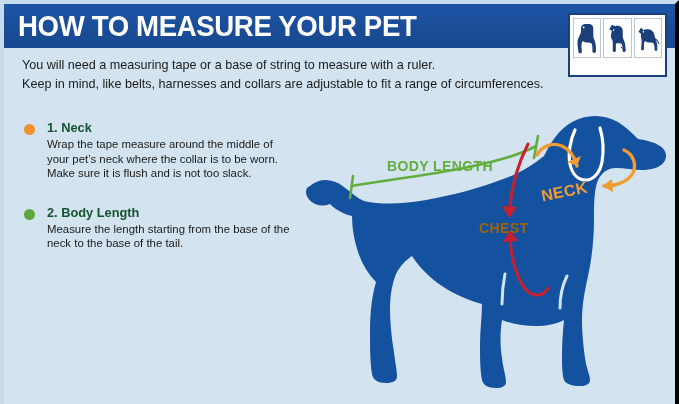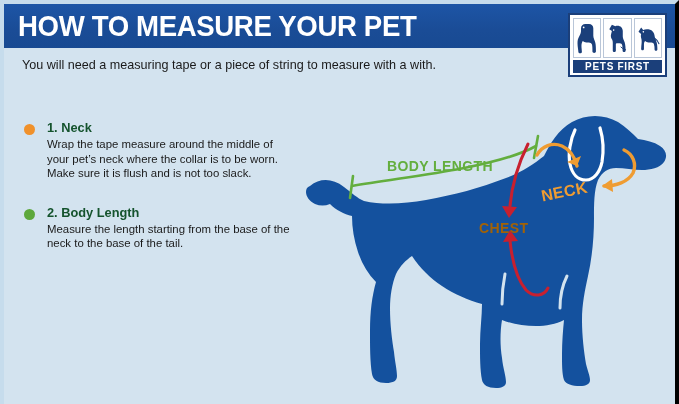--- a/index.html
+++ b/index.html
@@ -167,25 +167,25 @@
         </svg>
       </div>
       <div class="logo-cell">
         <svg viewBox="0 0 30 40" preserveAspectRatio="xMidYMid meet">
           <path fill="#1b3f7a" d="M7 8 4 13l3 2.5c-.5 1.5-.5 3 0 4.5.7 2 .7 4 .5 6-.2 2.2-.5 4.5-.5 6.5 0 1 .8 1.5 1.6 1.5s1.6-.5 1.6-1.5v-5c0-1.5.4-3 1.3-4 1 1 2.4 1.5 3.8 1.5h3.5c1.4 0 2.4.8 2.8 2 .6 1.8.7 4 .7 6 0 1 .8 1.5 1.6 1.5s1.6-.5 1.6-1.5c0-2.5-.1-5.5-.8-8-.6-2.2-1.9-4-2.2-6.3-.3-2.4-.8-4.7-2.6-6.3C18.6 10.6 16 10 13.5 10c-1.6 0-3 .3-4.2.8L7 8z"></path>
           <path fill="none" stroke="#1b3f7a" stroke-width="1.2" d="M22 20c2.5 1.5 4.5 4 5.5 7"></path>
           <circle cx="9.5" cy="13" r=".9" fill="#ffffff"></circle>
         </svg>
       </div>
     </div>
-    <div id="logo-word">PETS FIRST</div>
   </div>
 
   <div id="intro">
-    <div>You will need a measuring tape or a piece of string to measure with a with.</div>
+    <div>You will need a measuring tape or a base of string to measure with a ruler.</div>
+    <div>Keep in mind, like belts, harnesses and collars are adjustable to fit a range of circumferences.</div>
   </div>
 
   <div id="steps">
 
     <div class="step">
       <span class="step-dot" style="background:#f0912b"></span>
       <div class="step-title">1. Neck</div>
       <div class="step-body">Wrap the tape measure around the middle of your pet’s neck where the collar is to be worn. Make sure it is flush and is not too slack.</div>
     </div>
 

